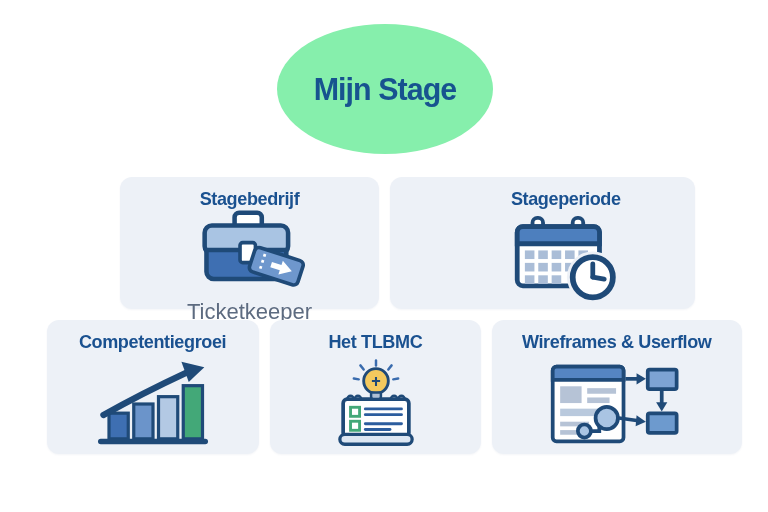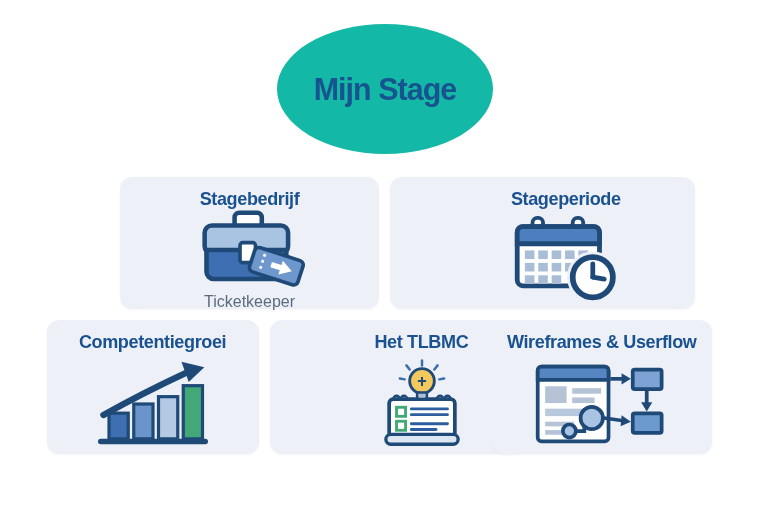--- a/index.html
+++ b/index.html
@@ -4,45 +4,45 @@
 <style>
   html,body { margin:0; padding:0; }
   body {
     width:768px; height:512px; background:#ffffff; overflow:hidden;
     font-family:"Liberation Sans", sans-serif; position:relative;
   }
   .canvas { position:absolute; left:0; top:0; width:768px; height:512px; }
 
   .ellipse {
     position:absolute; left:277px; top:24px; width:216px; height:130px;
-    background:#14b8a6; border-radius:50%;
+    background:#86efac; border-radius:50%;
     display:flex; align-items:center; justify-content:center;
   }
   .ellipse-title {
     font-size:32px; font-weight:bold; color:#17538f; letter-spacing:-1px;
     transform:scaleX(0.95); white-space:nowrap;
   }
 
   .card {
     position:absolute; background:#edf1f7; border-radius:12px;
     display:flex; flex-direction:column; align-items:center;
     box-shadow:0 1px 2px rgba(30,60,110,0.05);
   }
   .card-a { left:120px; top:177px; width:259px; height:132px; }
   .card-b { left:390px; top:177px; width:258px; height:132px;padding-left:47px; }
   .card-c { left:47px;  top:320px; width:212px; height:134px;justify-content:center; }
-  .card-d { left:270px; top:320px; width:211px; height:134px;padding-left:46px; }
-  .card-e { left:492px; top:320px; width:220px; height:134px; }
+  .card-d { left:270px; top:320px; width:211px; height:134px; }
+  .card-e { left:492px; top:320px; width:250px; height:134px; }
 
   .card-title {
     margin-top:11px; font-size:19px; font-weight:bold; color:#1a5190;
     letter-spacing:-0.4px; transform:scaleX(0.95); white-space:nowrap;
   }
   .card-subtitle {
-    font-size:16px; color:#5d6b80; margin-top:5px;
+    font-size:22px; color:#5d6b80; margin-top:11px;
   }
   .icon-wrap { display:flex; align-items:center; justify-content:center; flex:1 1 auto; }
   .icon-wrap svg { display:block; }
 </style>
 </head>
 <body>
 
 <div class="canvas">
 
   <div class="ellipse">

